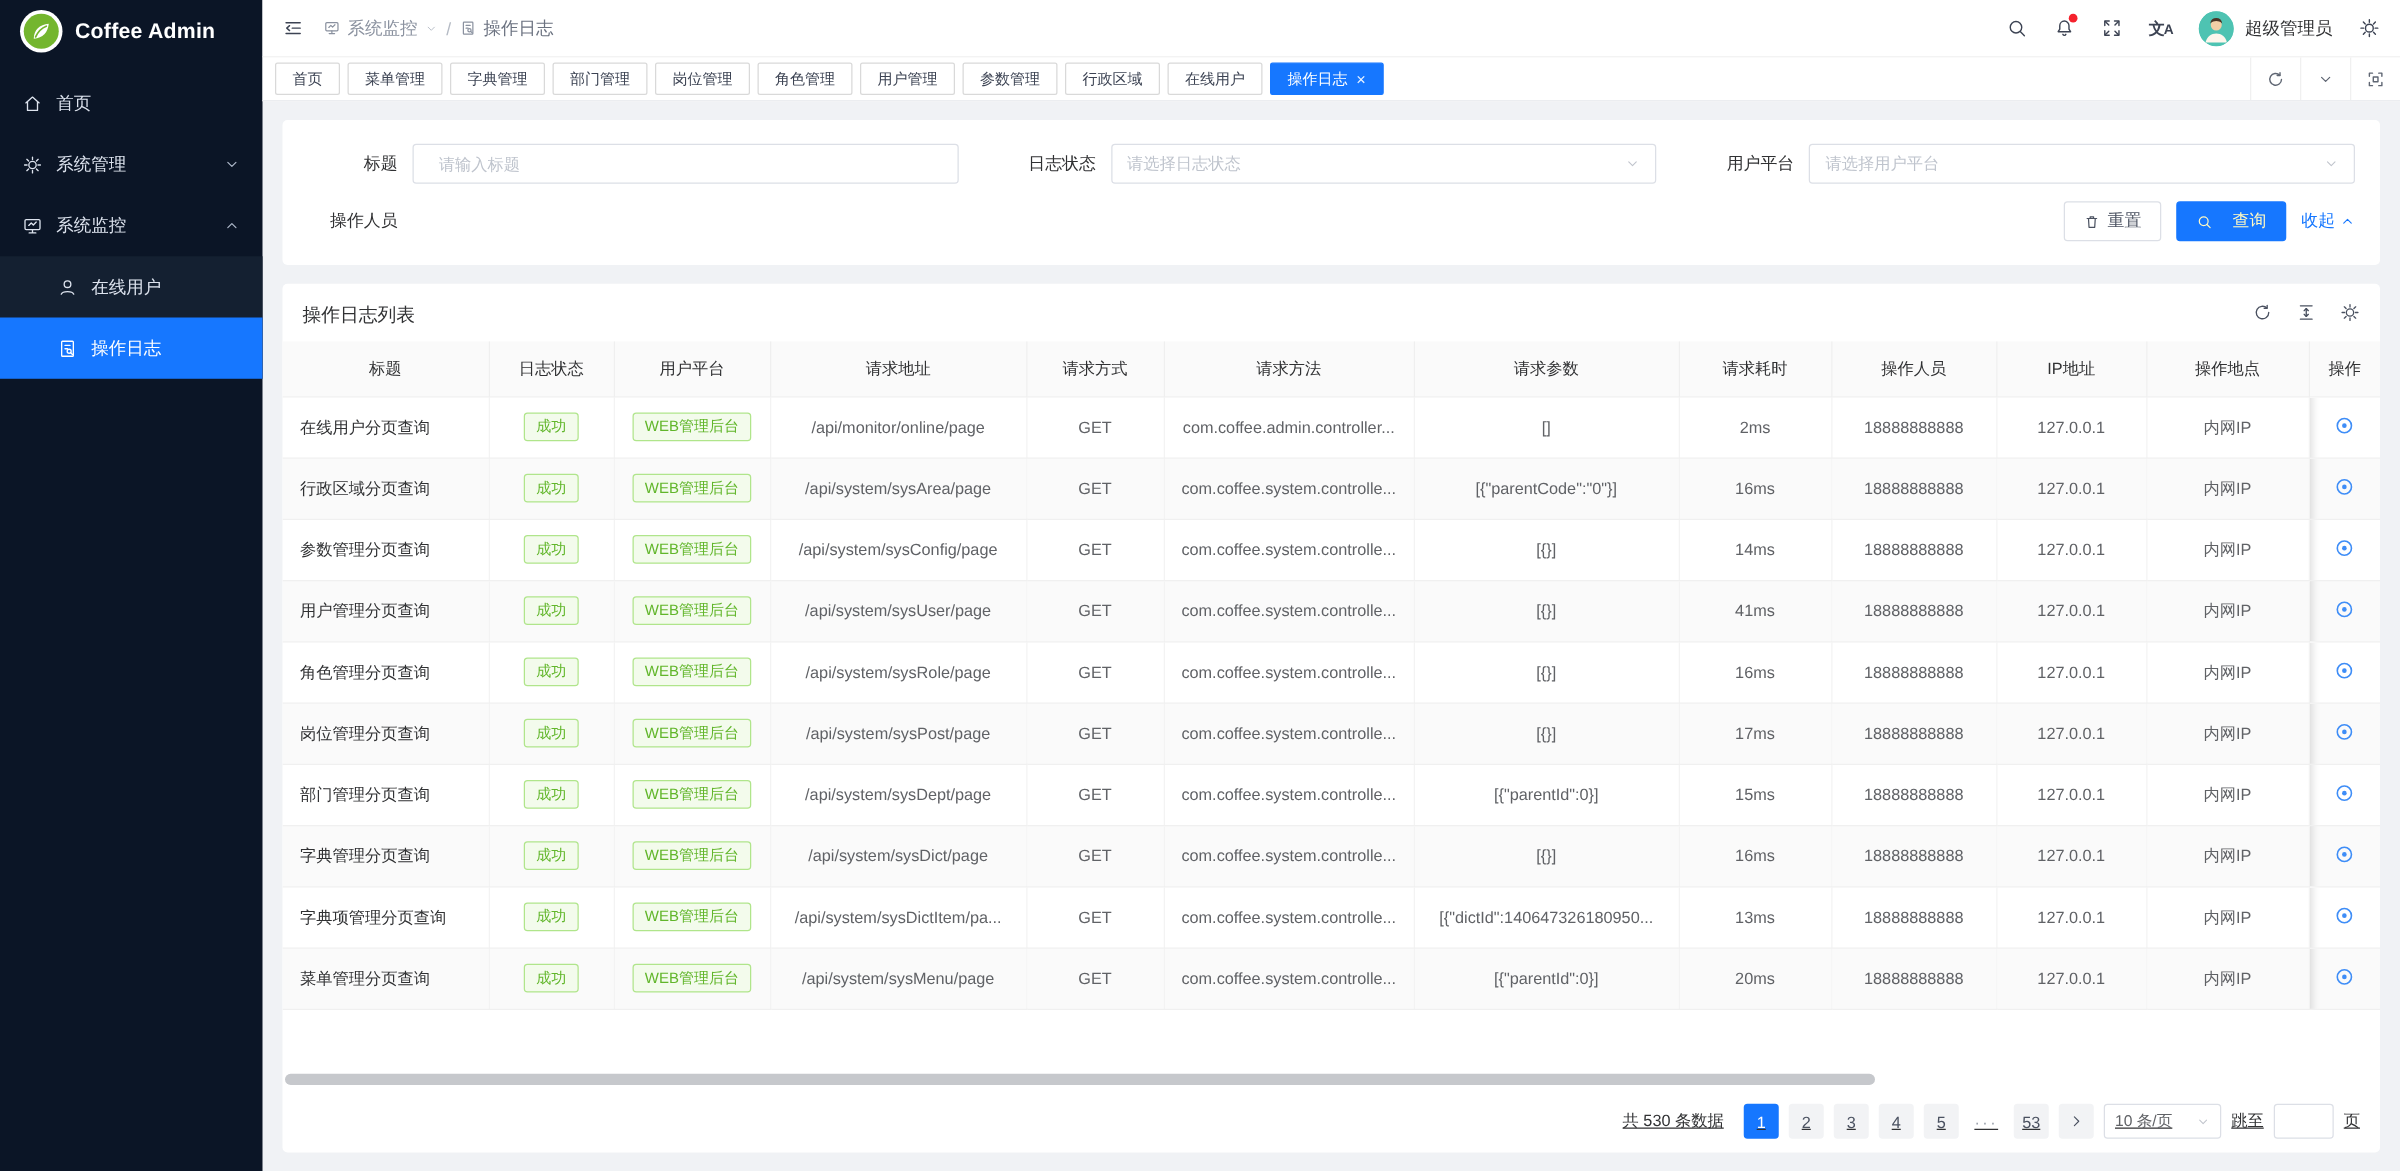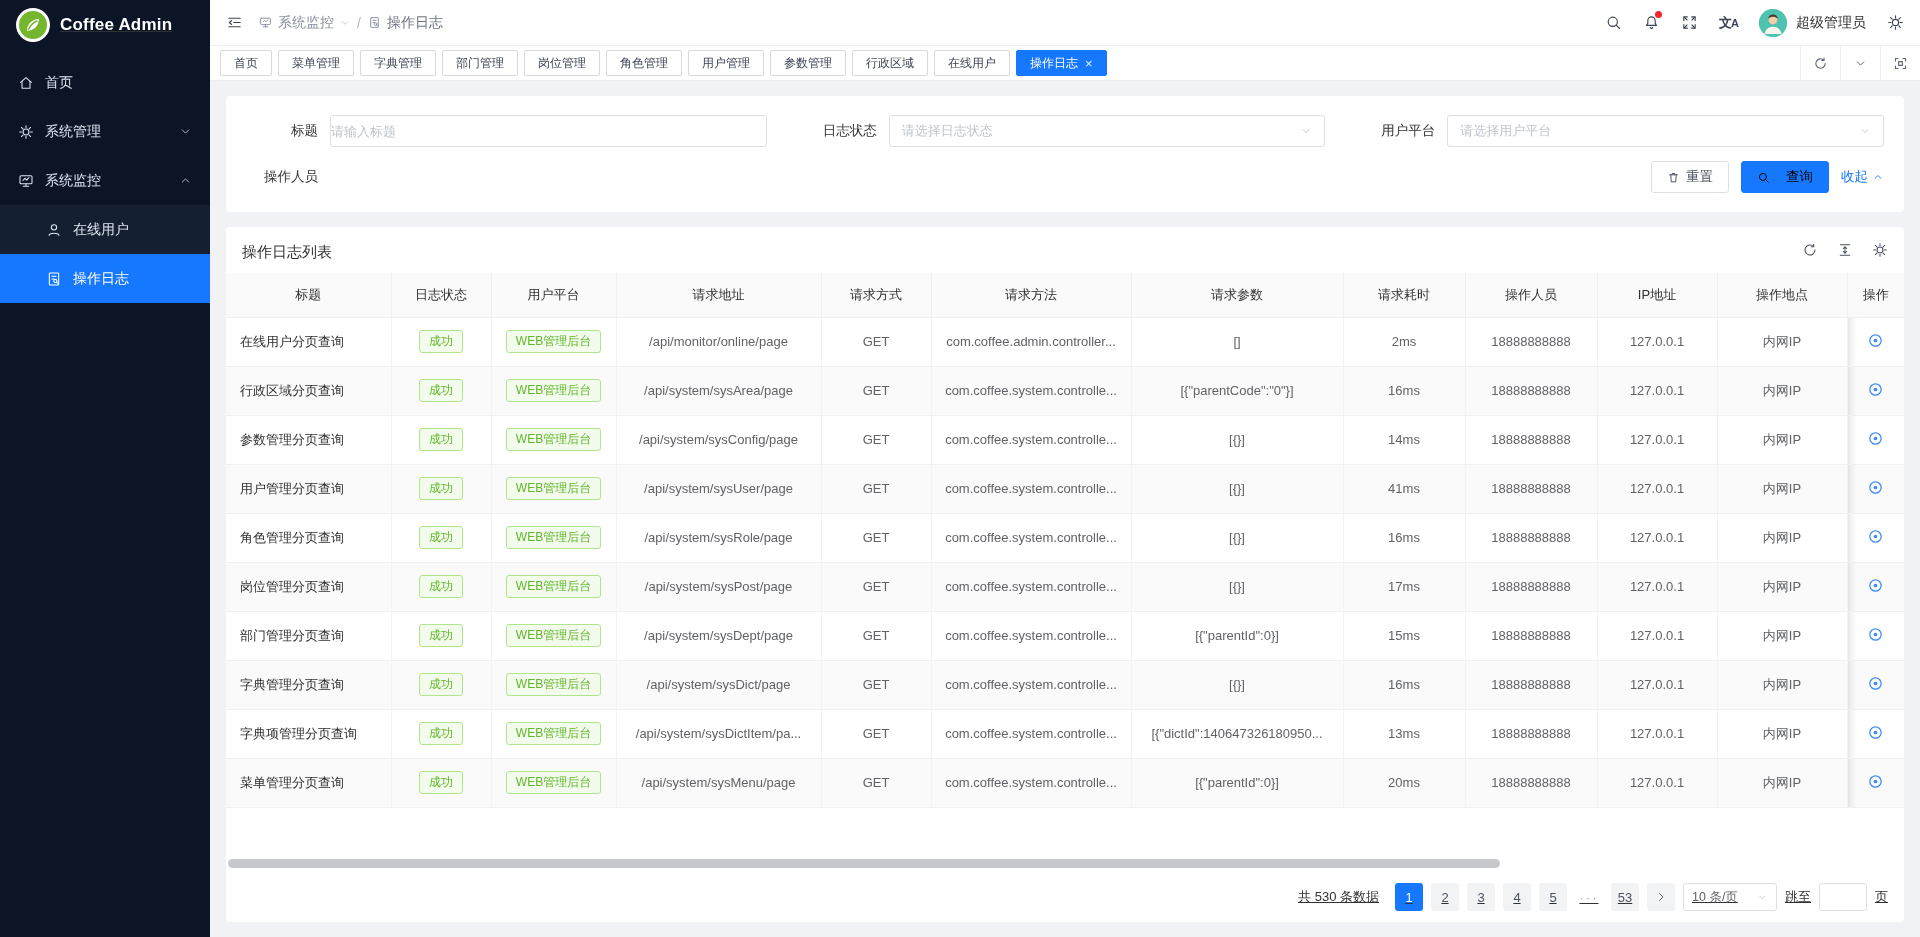--- a/index.html
+++ b/index.html
@@ -2,21 +2,21 @@
 <html><head>
 <meta charset="utf-8">
 <style>
   * { margin:0; padding:0; box-sizing:border-box; }
   html,body { width:1920px; height:937px; overflow:hidden; }
   body { font-family:"Liberation Sans","DejaVu Sans",sans-serif; display:flex; background:#f0f2f5; color:#303133; }
   svg { display:block; }
 
   
   .sidebar { width:210px; height:100%; background:#0b1526; flex-shrink:0; display:flex; flex-direction:column; }
-  .logo-row { height:50px; display:flex; align-items:center; gap:10px; padding:0 16px;text-decoration:underline; }
+  .logo-row { height:50px; display:flex; align-items:center; gap:10px; padding:0 16px; }
   .logo-badge { width:34px; height:34px; border-radius:50%; background:#fff; display:flex; align-items:center; justify-content:center; }
   .logo-text { color:#fff; font-size:17px; font-weight:bold; letter-spacing:.2px; white-space:nowrap; }
   .nav { margin-top:8px; }
   .nav-item { height:49px; display:flex; align-items:center; gap:11px; padding:0 18px; color:#dde3ee; font-size:14px; cursor:pointer; }
   .nav-item .chev { margin-left:auto; color:#aeb8c9; }
   .subnav { background:#142031; }
   .subnav .nav-item { padding-left:46px; }
   .subnav .nav-item.active { background:#1677ff; color:#fff; }
   .icon16 { width:16px; height:16px; stroke:currentColor; fill:none; stroke-width:1.6; stroke-linecap:round; stroke-linejoin:round; flex-shrink:0; }
   .icon14 { width:13px; height:13px; stroke:currentColor; fill:none; stroke-width:1.8; stroke-linecap:round; stroke-linejoin:round; }
@@ -47,28 +47,28 @@
   .tab-tools { display:flex; align-items:stretch; height:100%; }
   .tab-tool { width:40px; display:flex; align-items:center; justify-content:center; border-left:1px solid #f0f0f0; color:#5f6673; cursor:pointer; }
 
   .content { flex:1; padding:15px 16px 15px 16px; display:flex; flex-direction:column; min-height:0; }
 
   
   .filter-card { background:#fff; border-radius:4px; padding:19px 20px; flex-shrink:0; }
   .f-grid { display:grid; grid-template-columns:1fr 1fr 1fr; column-gap:38px; row-gap:14px; }
   .f-item { display:flex; align-items:center; }
   .f-label { width:72px; text-align:right; font-size:13.5px; color:#303133; margin-right:12px; flex-shrink:0; }
-  .f-input { flex:1; height:32px; border:1px solid #dcdfe6; border-radius:3px; padding:0 0; font-size:13px; color:#303133; outline:none; font-family:inherit; }
+  .f-input { flex:1; height:32px; border:1px solid #dcdfe6; border-radius:3px; padding:0 20px; font-size:13px; color:#303133; outline:none; font-family:inherit; }
   .f-input::placeholder { color:#bfc4cd; }
   .f-select { flex:1; height:32px; border:1px solid #dcdfe6; border-radius:3px; padding:12px 12px; display:flex; align-items:center; cursor:pointer; background:#fff; }
   .f-select .ph { font-size:13px; color:#bfc4cd; flex:1; }
   .f-select .chev { color:#c0c4cc; }
   .f-actions { grid-column:3; display:flex; align-items:center; justify-content:flex-end; gap:12px; }
   .btn { height:32px; display:inline-flex; align-items:center; gap:6px; padding:0 15px; border-radius:3px; font-size:13.5px; cursor:pointer; border:1px solid #dcdfe6; background:#fff; color:#4a5160; font-family:inherit; }
-  .btn-primary { background:#1677ff; border-color:#1677ff; color:#000000;gap:16px; }
+  .btn-primary { background:#1677ff; border-color:#1677ff; color:#fef9c3;gap:16px; }
   .link-collapse { display:inline-flex; align-items:center; gap:4px; color:#1677ff; font-size:13.5px; cursor:pointer; }
 
   
   .table-card { background:#fff; border-radius:4px; margin-top:15px; flex:1; display:flex; flex-direction:column; min-height:0; }
   .card-head { height:46px; display:flex; padding:16px 16px; flex-shrink:0; }
   .card-title { font-size:15px; color:#303133; font-weight:500; }
   .card-tools { margin-left:auto; display:flex; align-items:center; gap:19px; color:#4a5160; }
   .tool-ico { width:16px; height:16px; stroke:currentColor; fill:none; stroke-width:1.6; stroke-linecap:round; stroke-linejoin:round; cursor:pointer; }
 
   .table-wrap { flex:1; overflow:hidden; padding:0 0; }

